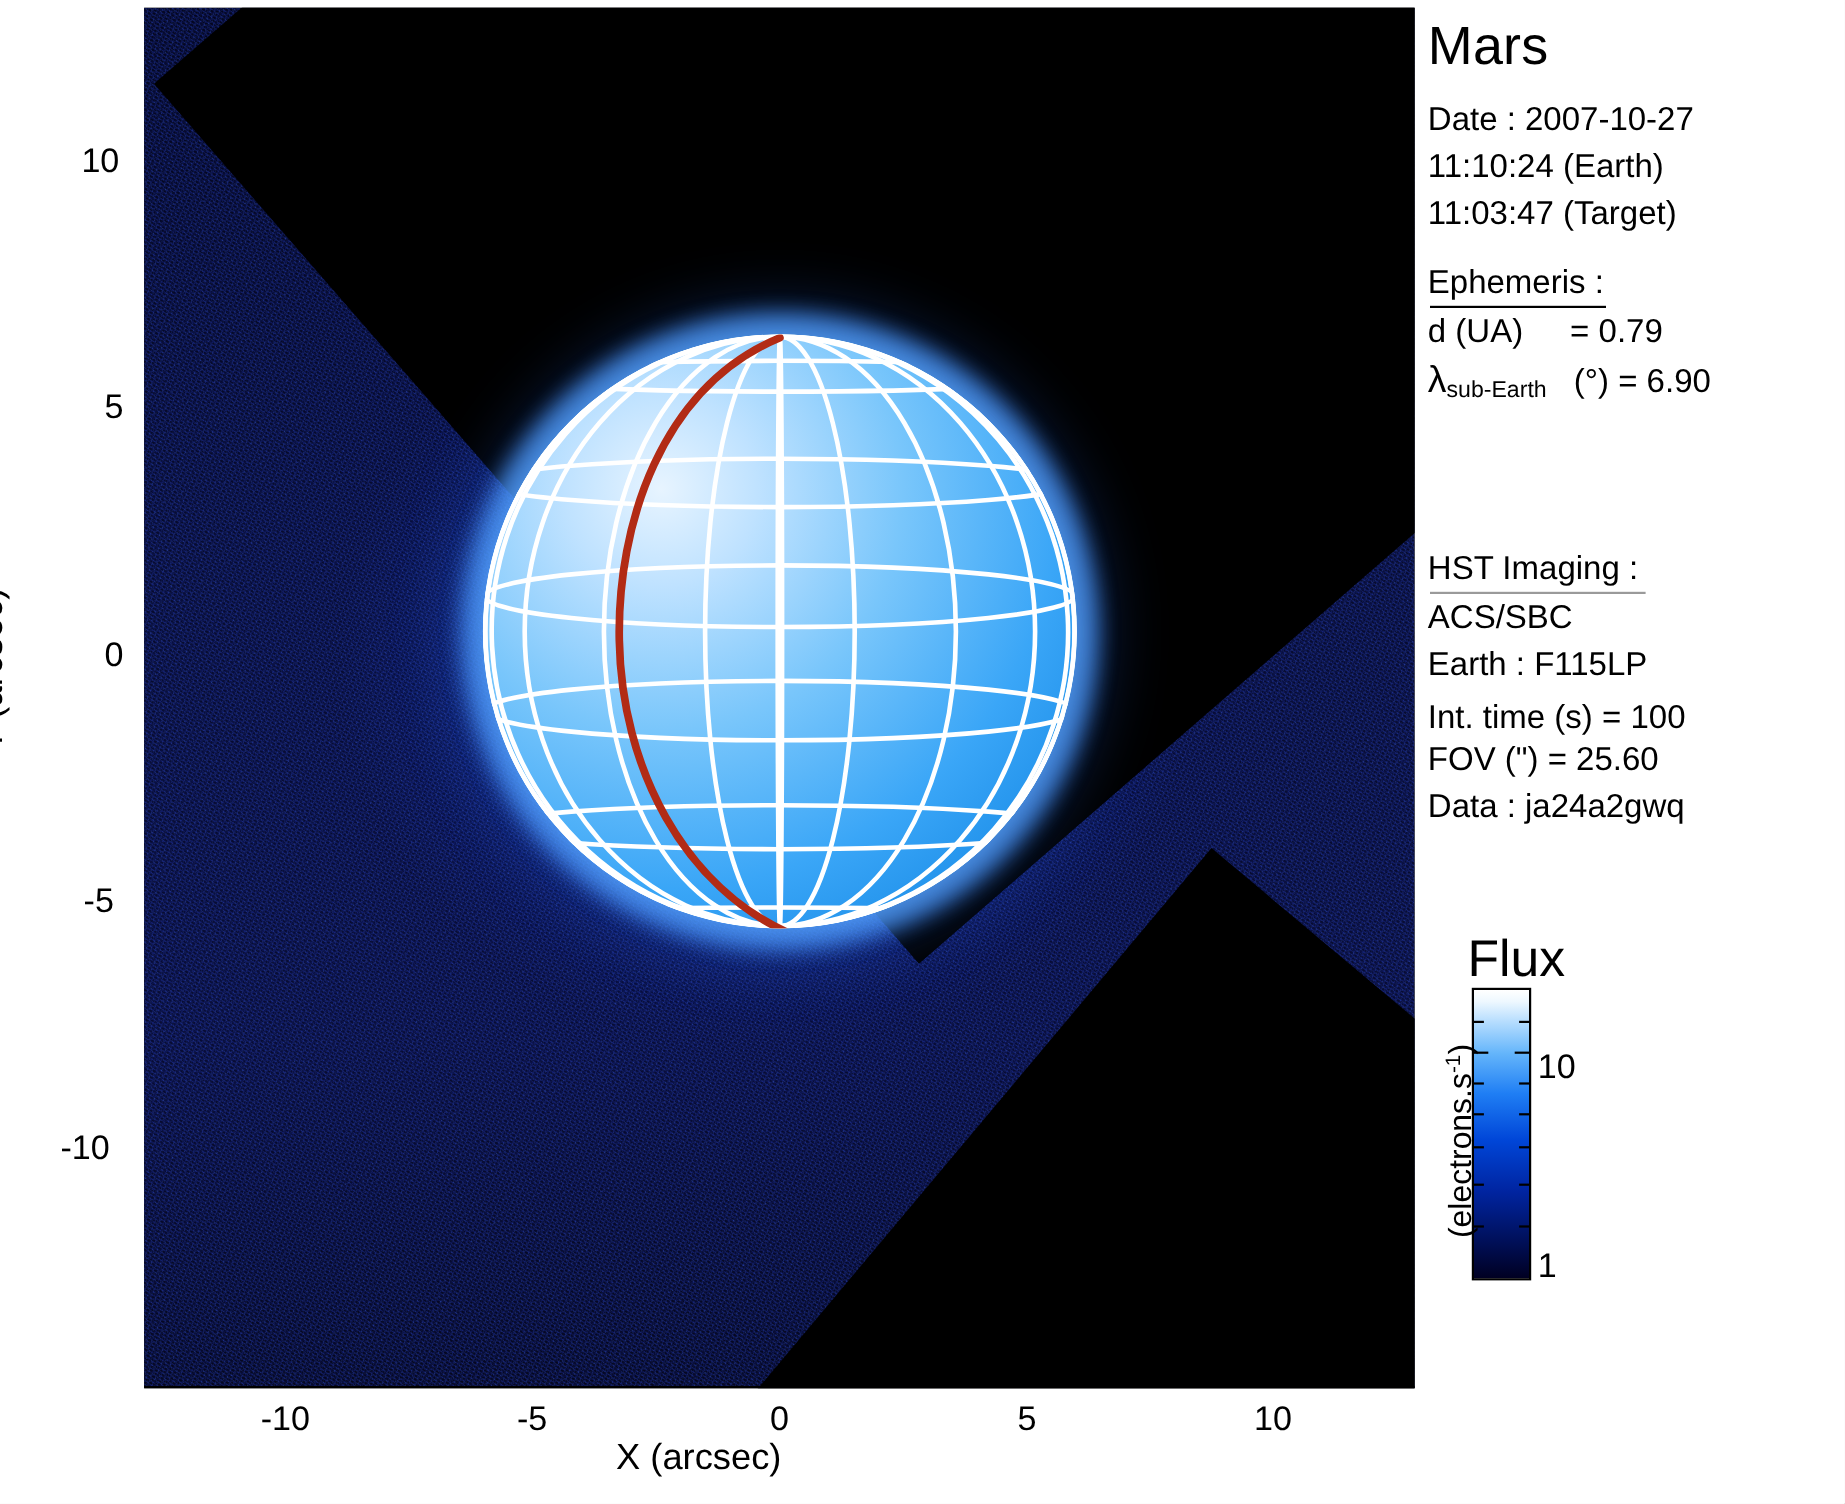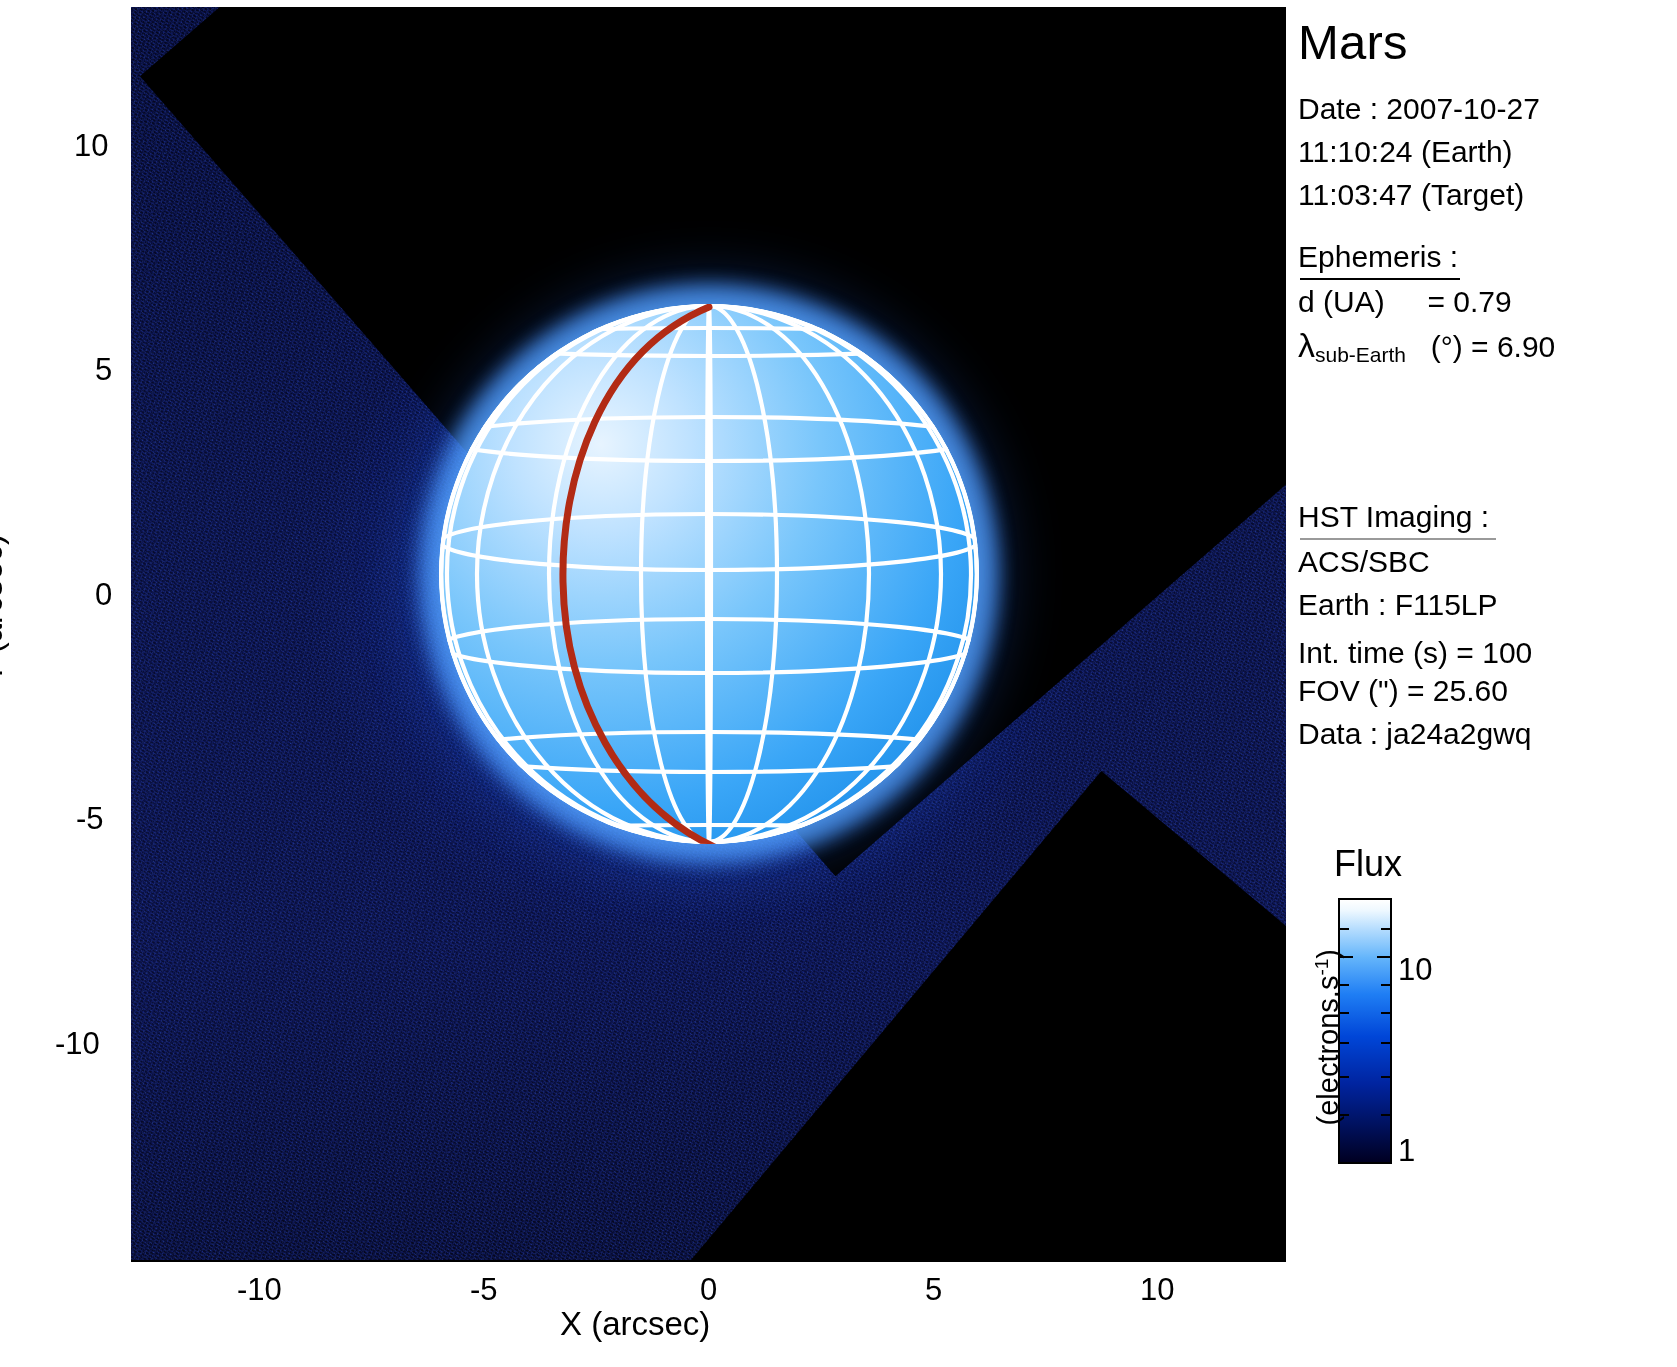--- a/index.html
+++ b/index.html
@@ -93,21 +93,21 @@
   .gray{color:#000000;}
   .hr{position:absolute;height:2px;background:#000;}
   .hr.gray-hr{background:#9a9a9a;}
 
   
   .sub{font-size:21px;vertical-align:-0.25em;}
   .sup{font-size:19px;vertical-align:0.55em;}
   .lam{font-size:34px;}
 
   
-  #cb-title{position:absolute;left:36px;top:843px;font-size:36px;}
+  #cb-title{position:absolute;left:36px;top:843px;font-size:47px;}
   #cb-box{
     position:absolute;left:40px;top:898px;width:50px;height:262px;
     border:2px solid #000;
     background:linear-gradient(to top,
       #000022 0%,
       #00115e 14%,
       #0024a0 30%,
       #0046d8 48%,
       #1f7ef4 64%,
       #64b5fb 78%,

